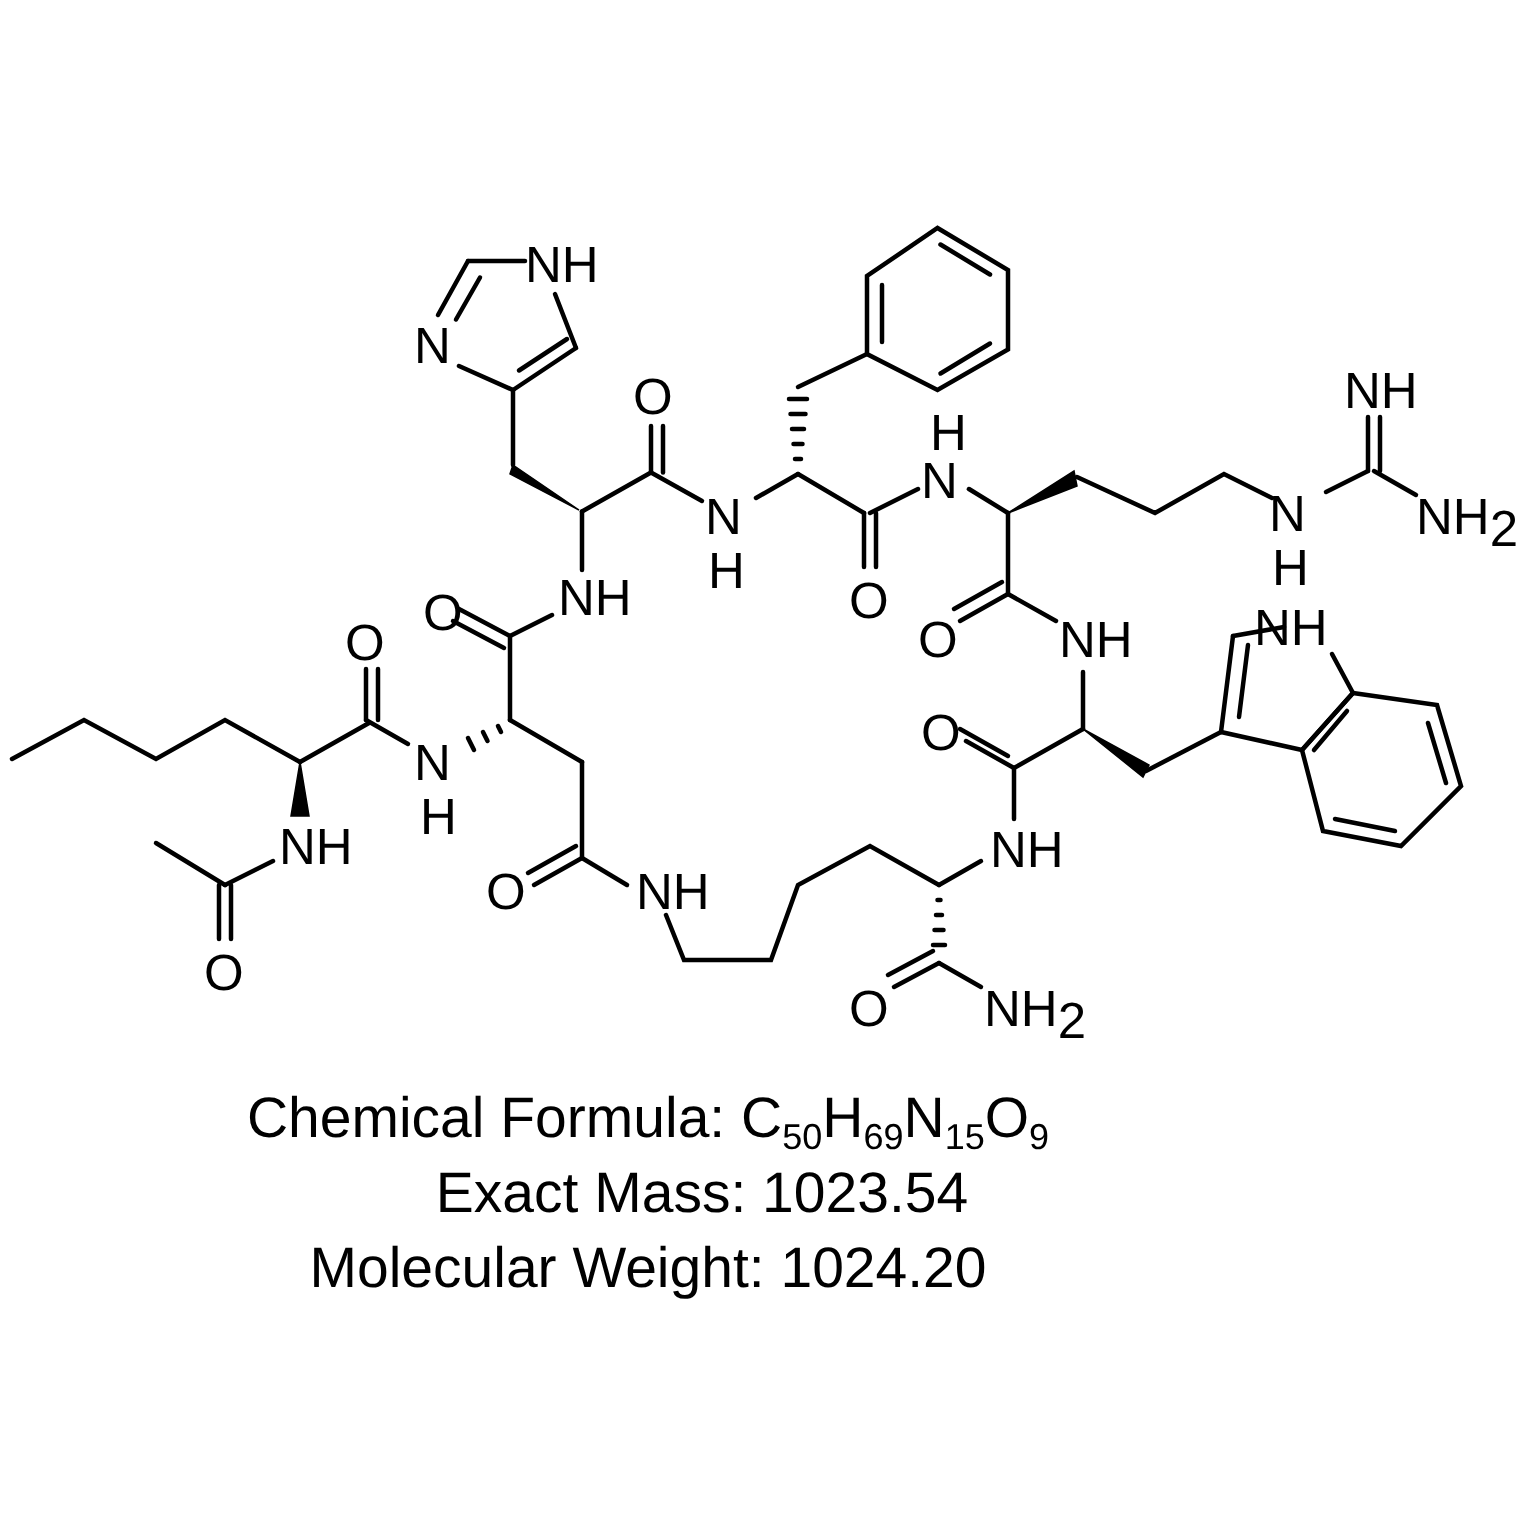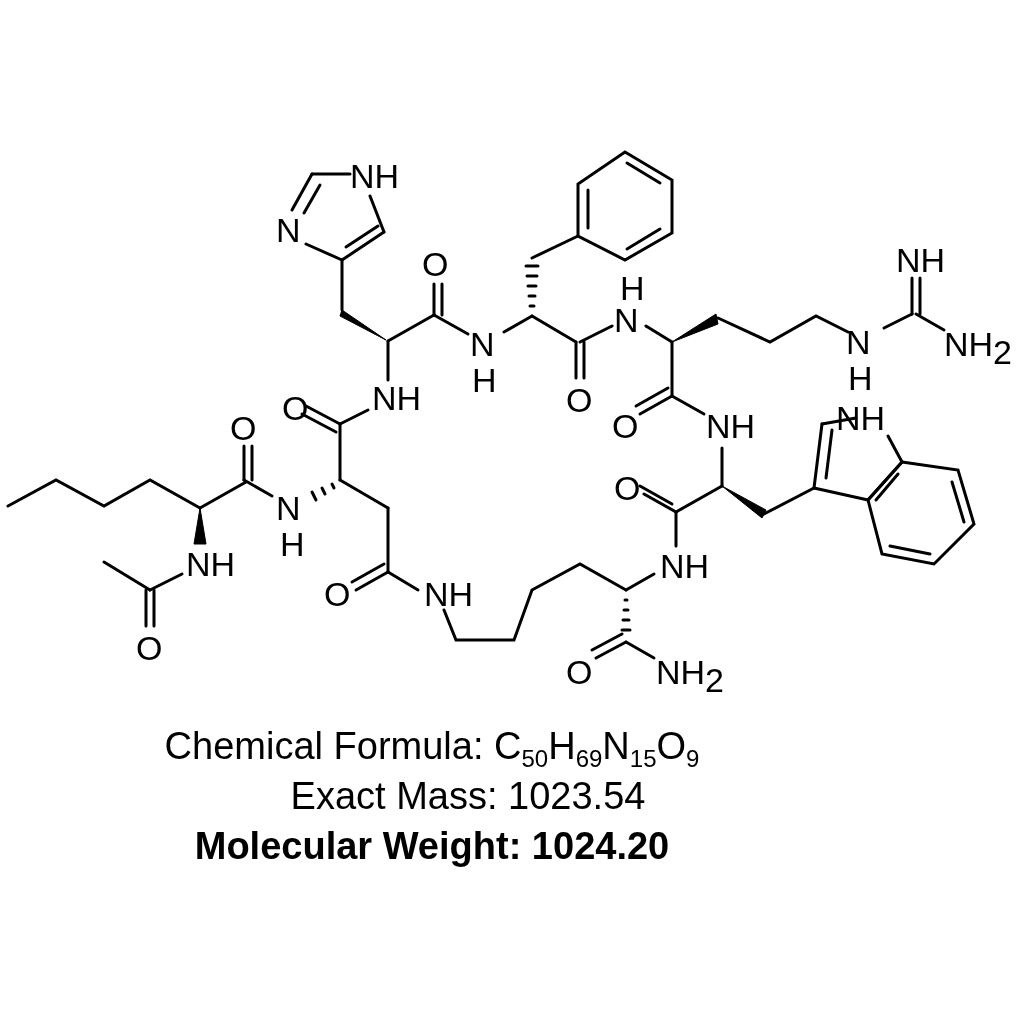--- a/index.html
+++ b/index.html
@@ -4,21 +4,21 @@
 <style>
   html, body { margin:0; padding:0; background:#ffffff; }
   body { width:1024px; height:1024px; position:relative; overflow:hidden; font-family:"Liberation Sans", sans-serif; }
   #structure { position:absolute; left:0; top:0; width:1024px; height:720px; }
   #structure line, #structure polyline, #structure path.bond { stroke:#000; stroke-width:3; fill:none; stroke-linecap:round; }
   #structure text { font-family:"Liberation Sans", sans-serif; font-size:34px; fill:#000; }
   .caption { position:absolute; left:0; width:864px; text-align:center; font-size:38px; color:#000; line-height:44px; }
   .caption sub { font-size:24px; vertical-align:-8px; line-height:0; }
   #formula-line { top:724px; }
   #mass-line { top:774px;margin-left:36px; }
-  #mw-line { top:824px;font-weight:bold; }
+  #mw-line { top:824px; }
 </style>
 </head>
 <body>
 
 <svg id="structure" viewBox="0 0 1024 720" xmlns="http://www.w3.org/2000/svg">
 
   <g>
     <line x1="312" y1="174" x2="350" y2="174"></line>
     <line x1="312" y1="174" x2="292" y2="210"></line>
     <line x1="320" y1="185" x2="304" y2="213"></line>

